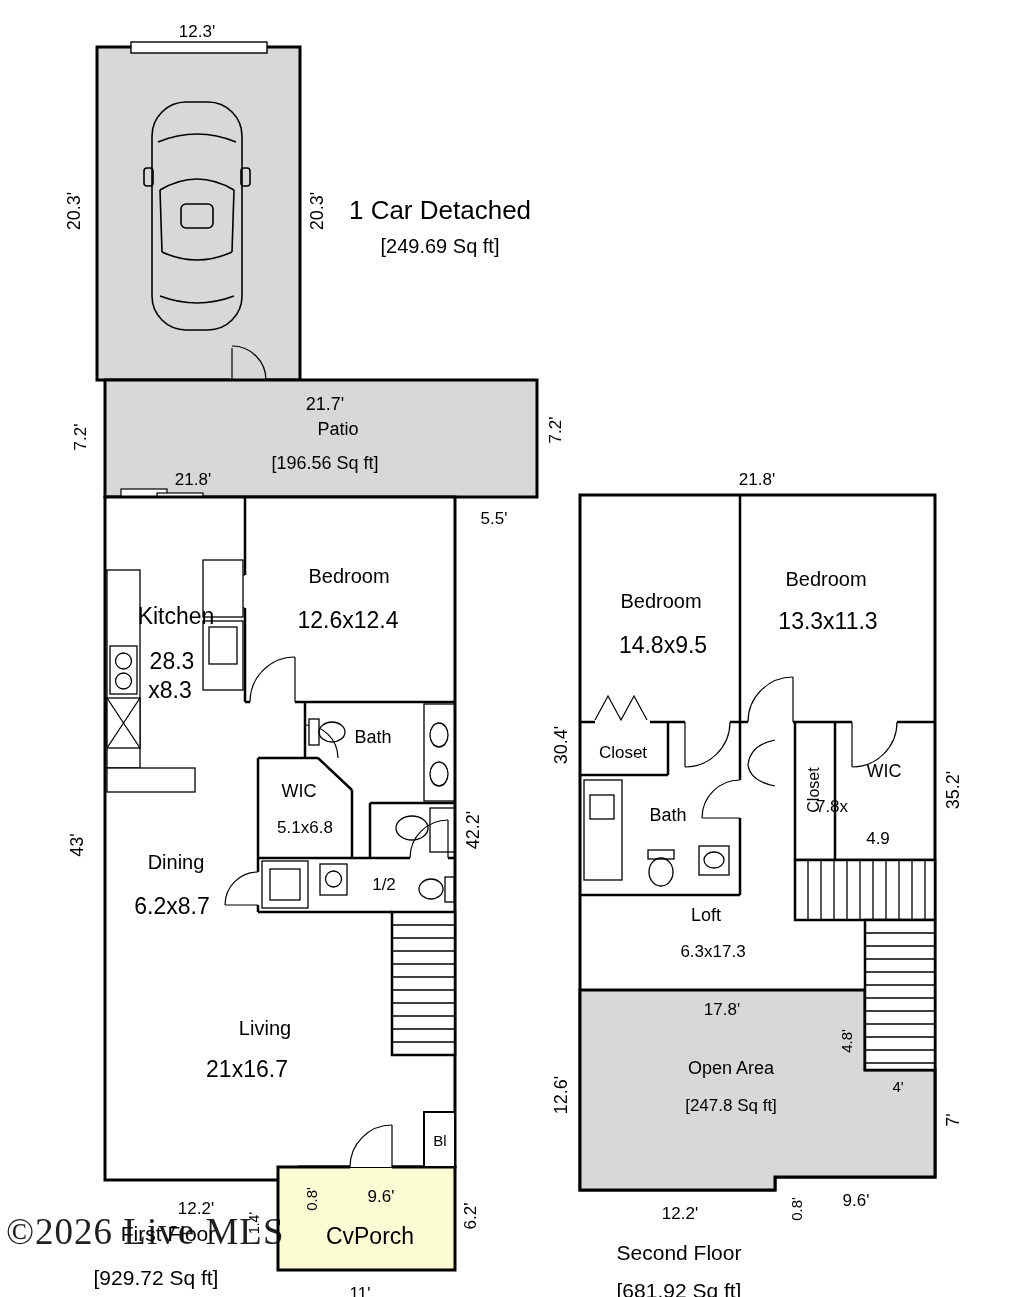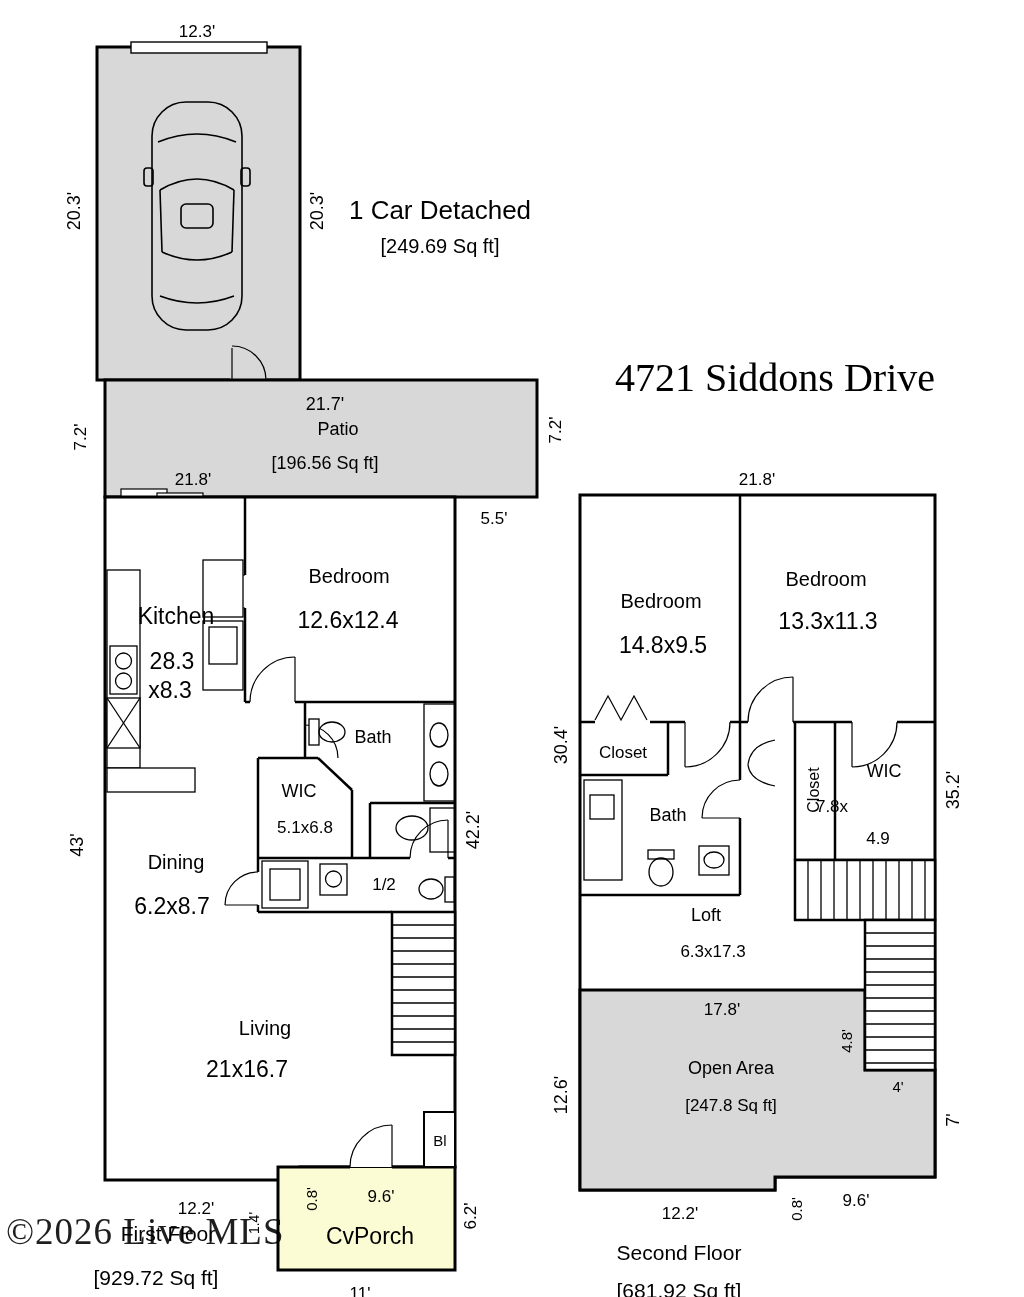--- a/index.html
+++ b/index.html
@@ -228,21 +228,20 @@
     <g fill="#fff" stroke="#000" stroke-width="1.3">
       <rect x="584" y="780" width="38" height="100"></rect>
       <rect x="590" y="795" width="24" height="24" fill="none"></rect>
       <rect x="648" y="850" width="26" height="9"></rect>
       <ellipse cx="661" cy="872" rx="12" ry="14" fill="none"></ellipse>
       <rect x="699" y="846" width="30" height="29"></rect>
       <ellipse cx="714" cy="860" rx="10" ry="8" fill="none"></ellipse>
     </g>
   </svg>
 
-  <div class="title" style="left:775px;top:377px">4721 Siddons Drive</div>
   <div class="watermark">©2026 Live MLS</div>
 
   <div class="lbl" style="left:197px;top:31px">12.3'</div>
   <div class="lbl v f18" style="left:74px;top:211px">20.3'</div>
   <div class="lbl v f18" style="left:317px;top:211px">20.3'</div>
   <div class="lbl f22" style="left:440px;top:210px">1 Car Detached</div>
   <div class="lbl f20" style="left:440px;top:246px">[249.69 Sq ft]</div>
 
   <div class="lbl f18" style="left:325px;top:404px">21.7'</div>
   <div class="lbl f18" style="left:338px;top:429px">Patio</div>

